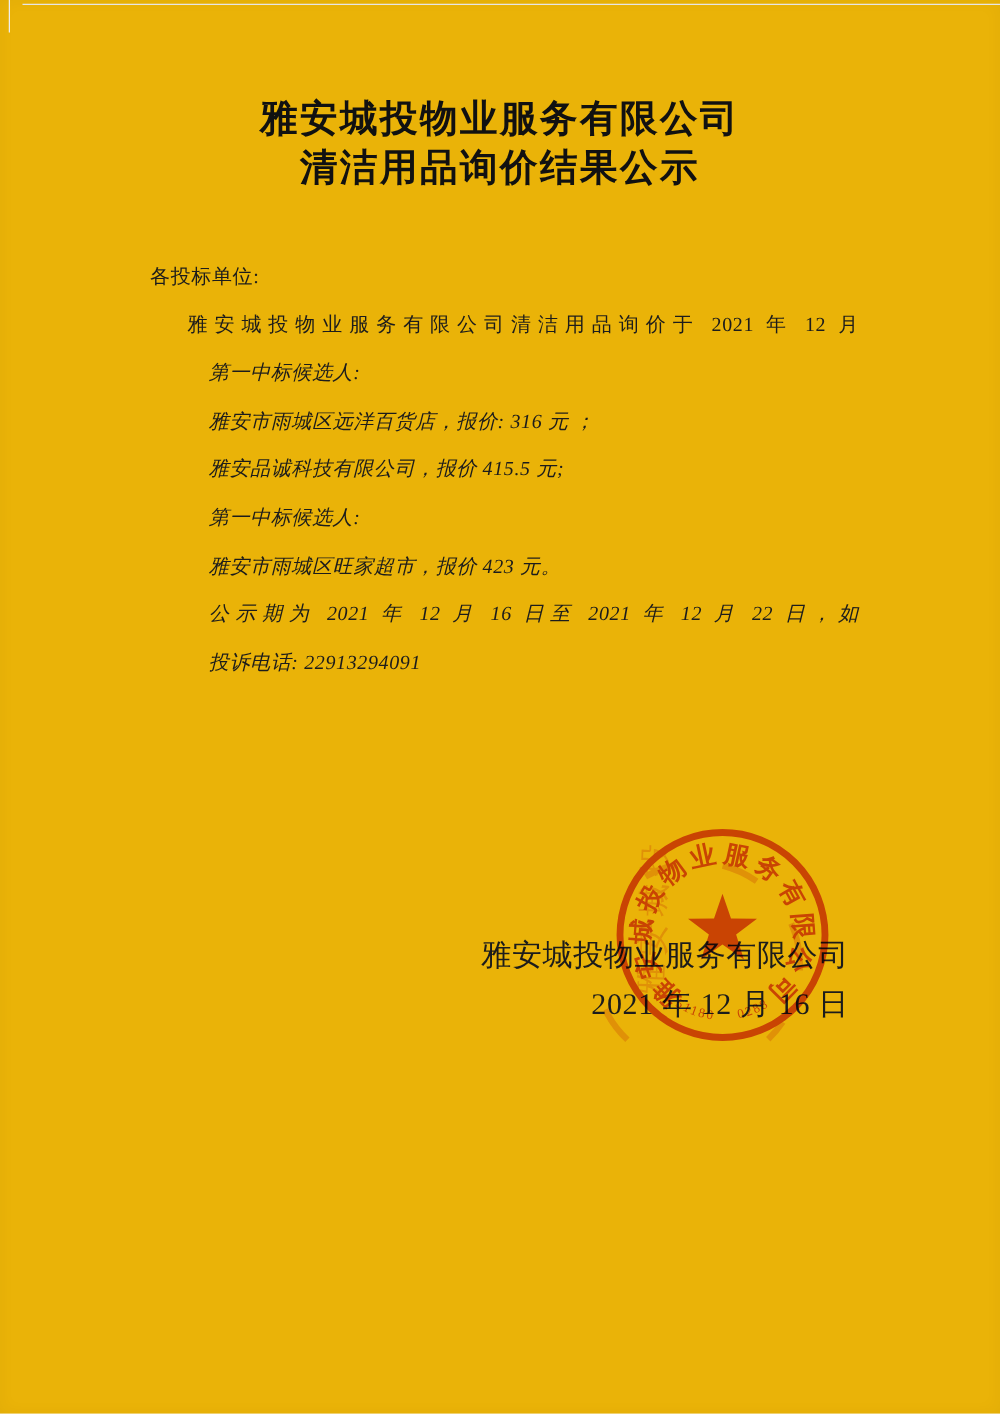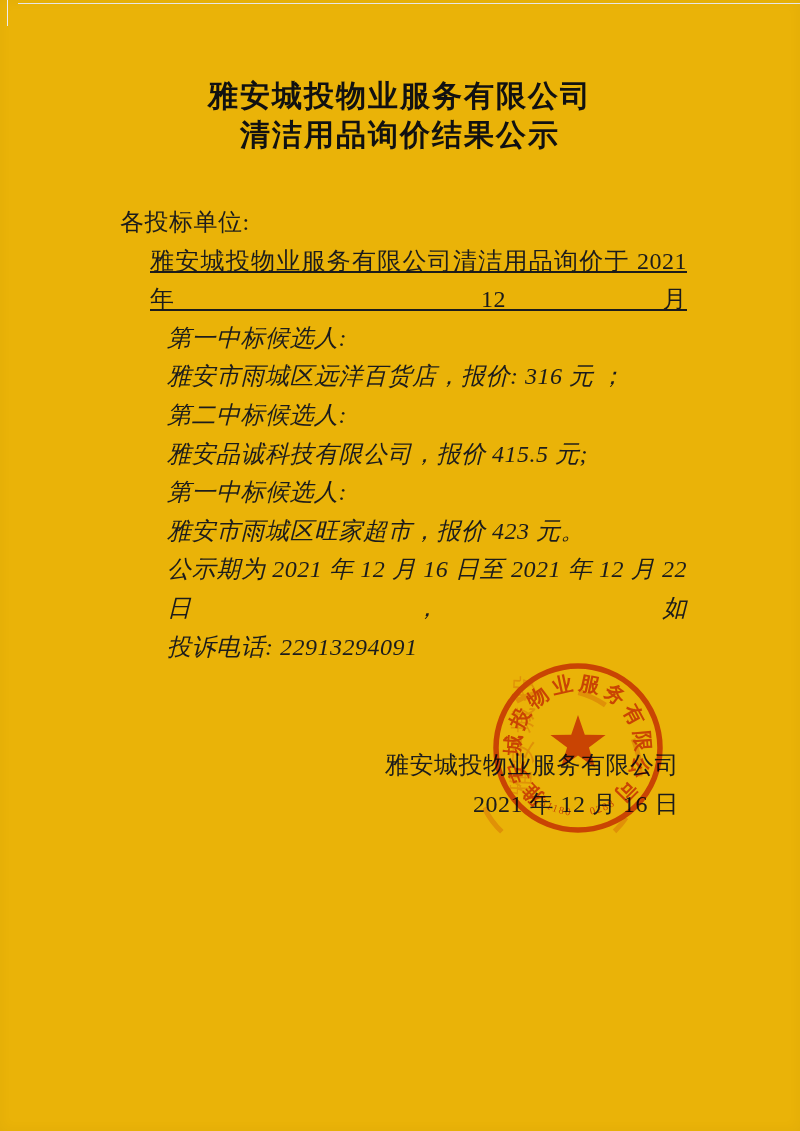--- a/index.html
+++ b/index.html
@@ -29,26 +29,26 @@
     font-size: 30px;
     font-weight: bold;
     letter-spacing: 2px;
     line-height: 39px;
     color: #111;
   }
   .content {
     position: absolute;
     top: 203px; left: 120px;
     width: 567px;
-    font-size: 24px;
+    font-size: 16px;
     line-height: 38.6px;
     letter-spacing: 0.5px;
   }
   .line { white-space: nowrap; }
-  .ind-sm { padding-left: 30px; text-decoration: underline; }
+  .ind-sm { padding-left: 30px; }
   .ind    { padding-left: 47px; font-style: italic; }
   .jfull {
     white-space: normal;
     text-align: justify;
     text-align-last: justify;
     text-justify: inter-character;
     padding-left: 0;
   }
   .jfull.ind-sm { padding-left: 30px; }
   .jfull.ind    { padding-left: 47px; }
@@ -81,21 +81,20 @@
   <div class="doc-title">
     <div>雅安城投物业服务有限公司</div>
     <div>清洁用品询价结果公示</div>
   </div>
 
   <div class="content">
     <div class="line">各投标单位:</div>
     <div class="line jfull ind-sm">雅安城投物业服务有限公司清洁用品询价于 2021 年 12 月</div>
     <div class="line ind">第一中标候选人:</div>
     <div class="line ind">雅安市雨城区远洋百货店，报价: 316 元 ；</div>
-    <div class="line ind">第二中标候选人:</div>
     <div class="line ind">雅安品诚科技有限公司，报价 415.5 元;</div>
     <div class="line ind">第一中标候选人:</div>
     <div class="line ind">雅安市雨城区旺家超市，报价 423 元。</div>
     <div class="line jfull ind">公示期为 2021 年 12 月 16 日至 2021 年 12 月 22 日，如</div>
     <div class="line ind">投诉电话: 22913294091</div>
   </div>
 
   <div class="signature">
     <div>雅安城投物业服务有限公司</div>
     <div>2021 年 12 月 16 日</div>

